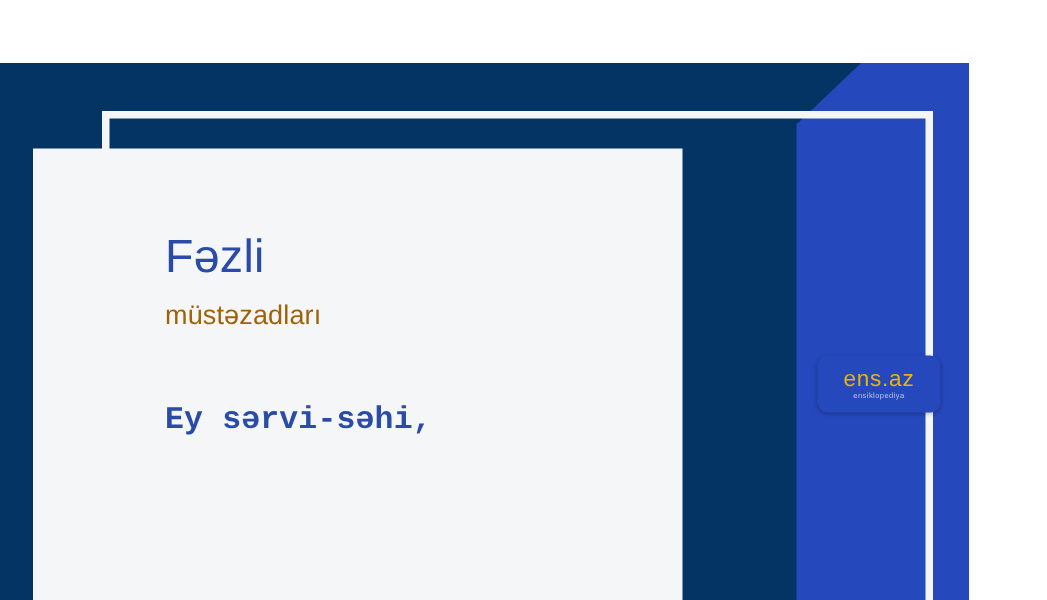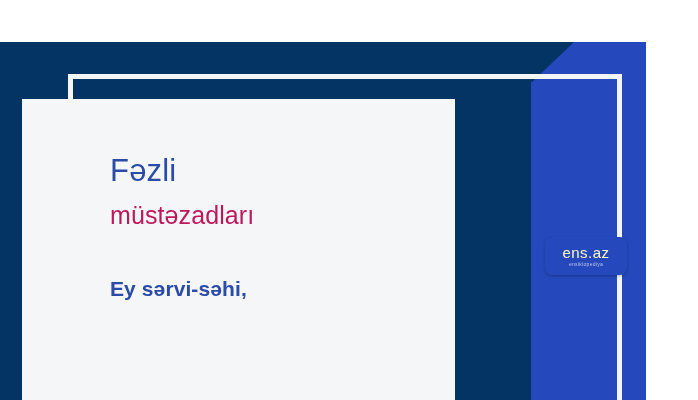--- a/index.html
+++ b/index.html
@@ -85,29 +85,30 @@
 
   .poem-title {
     font-size: 31px;
     font-weight: 400;
     color: #2a4ba8;
     line-height: 1.1;
     letter-spacing: 0.2px;
     margin: 0;
   }
   .poem-subtitle {
-    font-size: 25px;
+    font-size: 18px;
     font-weight: 400;
-    color: #be185d;
+    color: #a16207;
     line-height: 1.2;
     margin: 12px 0 0 0;
     letter-spacing: 0.1px;
   }
   .poem-body {
     margin-top: 44px;
+    font-family: Liberation Mono, monospace;
   }
   .poem-line {
     font-size: 21px;
     font-weight: 700;
     color: #2a4ba8;
     line-height: 1.42;
     letter-spacing: 0.1px;
     margin: 0;
   }
 
@@ -122,21 +123,21 @@
     border-radius: 7px;
     display: flex;
     flex-direction: column;
     align-items: center;
     justify-content: center;
     box-shadow: 0 1px 3px rgba(0,0,0,0.25);
   }
   .logo-main {
     font-size: 15px;
     letter-spacing: 0.5px;
-    color: #fef9c3;
+    color: #eab308;
     font-weight: 400;
     line-height: 1;
   }
   .logo-sub {
     font-size: 5px;
     letter-spacing: 0.3px;
     color: #bac6e8;
     line-height: 1;
     margin-top: 2px;
   }

